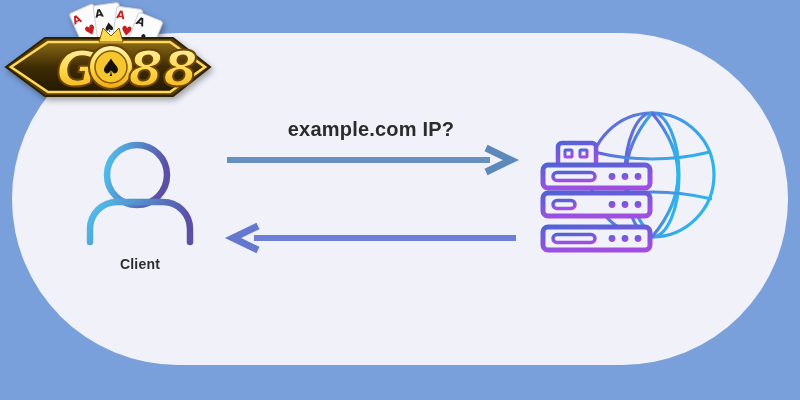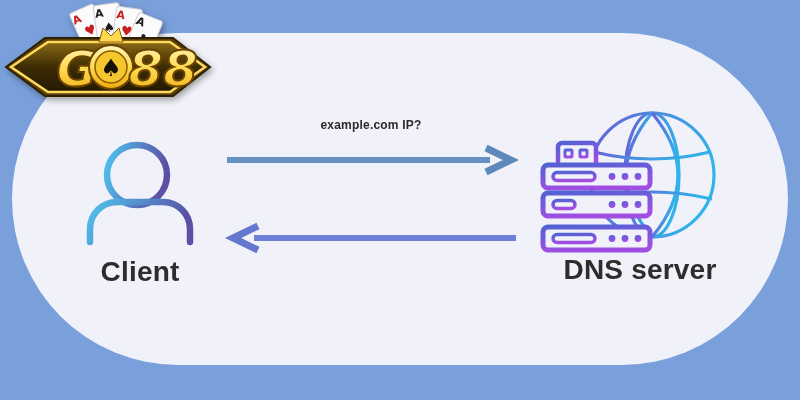--- a/index.html
+++ b/index.html
@@ -7,25 +7,25 @@
   .stage{
     position:relative;width:800px;height:400px;overflow:hidden;
     background:#7aa0dc;
   }
   .panel{
     position:absolute;left:12px;top:33px;width:776px;height:332px;
     background:#f1f2f9;border-radius:170px;
   }
   .abs{position:absolute;}
   .label{
-    color:#2d2d2d;font-weight:600;font-size:28px;text-align:center;
+    color:#2d2d2d;font-weight:600;font-size:14px;text-align:center;
     letter-spacing:0.2px;
   }
   .msg-label{
-    color:#2b2b2b;font-weight:600;font-size:12px;text-align:center;
+    color:#2b2b2b;font-weight:600;font-size:20px;text-align:center;
     letter-spacing:0.2px;
   }
   .logo-wrap{position:absolute;left:3px;top:0px;width:212px;height:102px;
     filter:drop-shadow(2px 3px 3px rgba(0,0,0,0.35));}
   svg{display:block;}
 </style>
 </head>
 <body>
 
 <div class="stage">
@@ -159,15 +159,14 @@
 
       <rect x="6" y="123" width="107" height="23" rx="5" stroke-width="5"></rect>
       <rect x="16" y="130.5" width="42" height="8" rx="4" stroke-width="3.5" fill="none"></rect>
       <circle cx="75" cy="134.5" r="3.4" fill="url(#rackG)" stroke="none"></circle>
       <circle cx="88" cy="134.5" r="3.4" fill="url(#rackG)" stroke="none"></circle>
       <circle cx="101" cy="134.5" r="3.4" fill="url(#rackG)" stroke="none"></circle>
     </g>
   </svg>
 
   <div class="abs label" style="left:82px;top:256px;width:116px">Client</div>
-  <div class="abs label" style="left:560px;top:254px;width:160px">DNS server</div>
 
 </div>
 
 </body></html>

